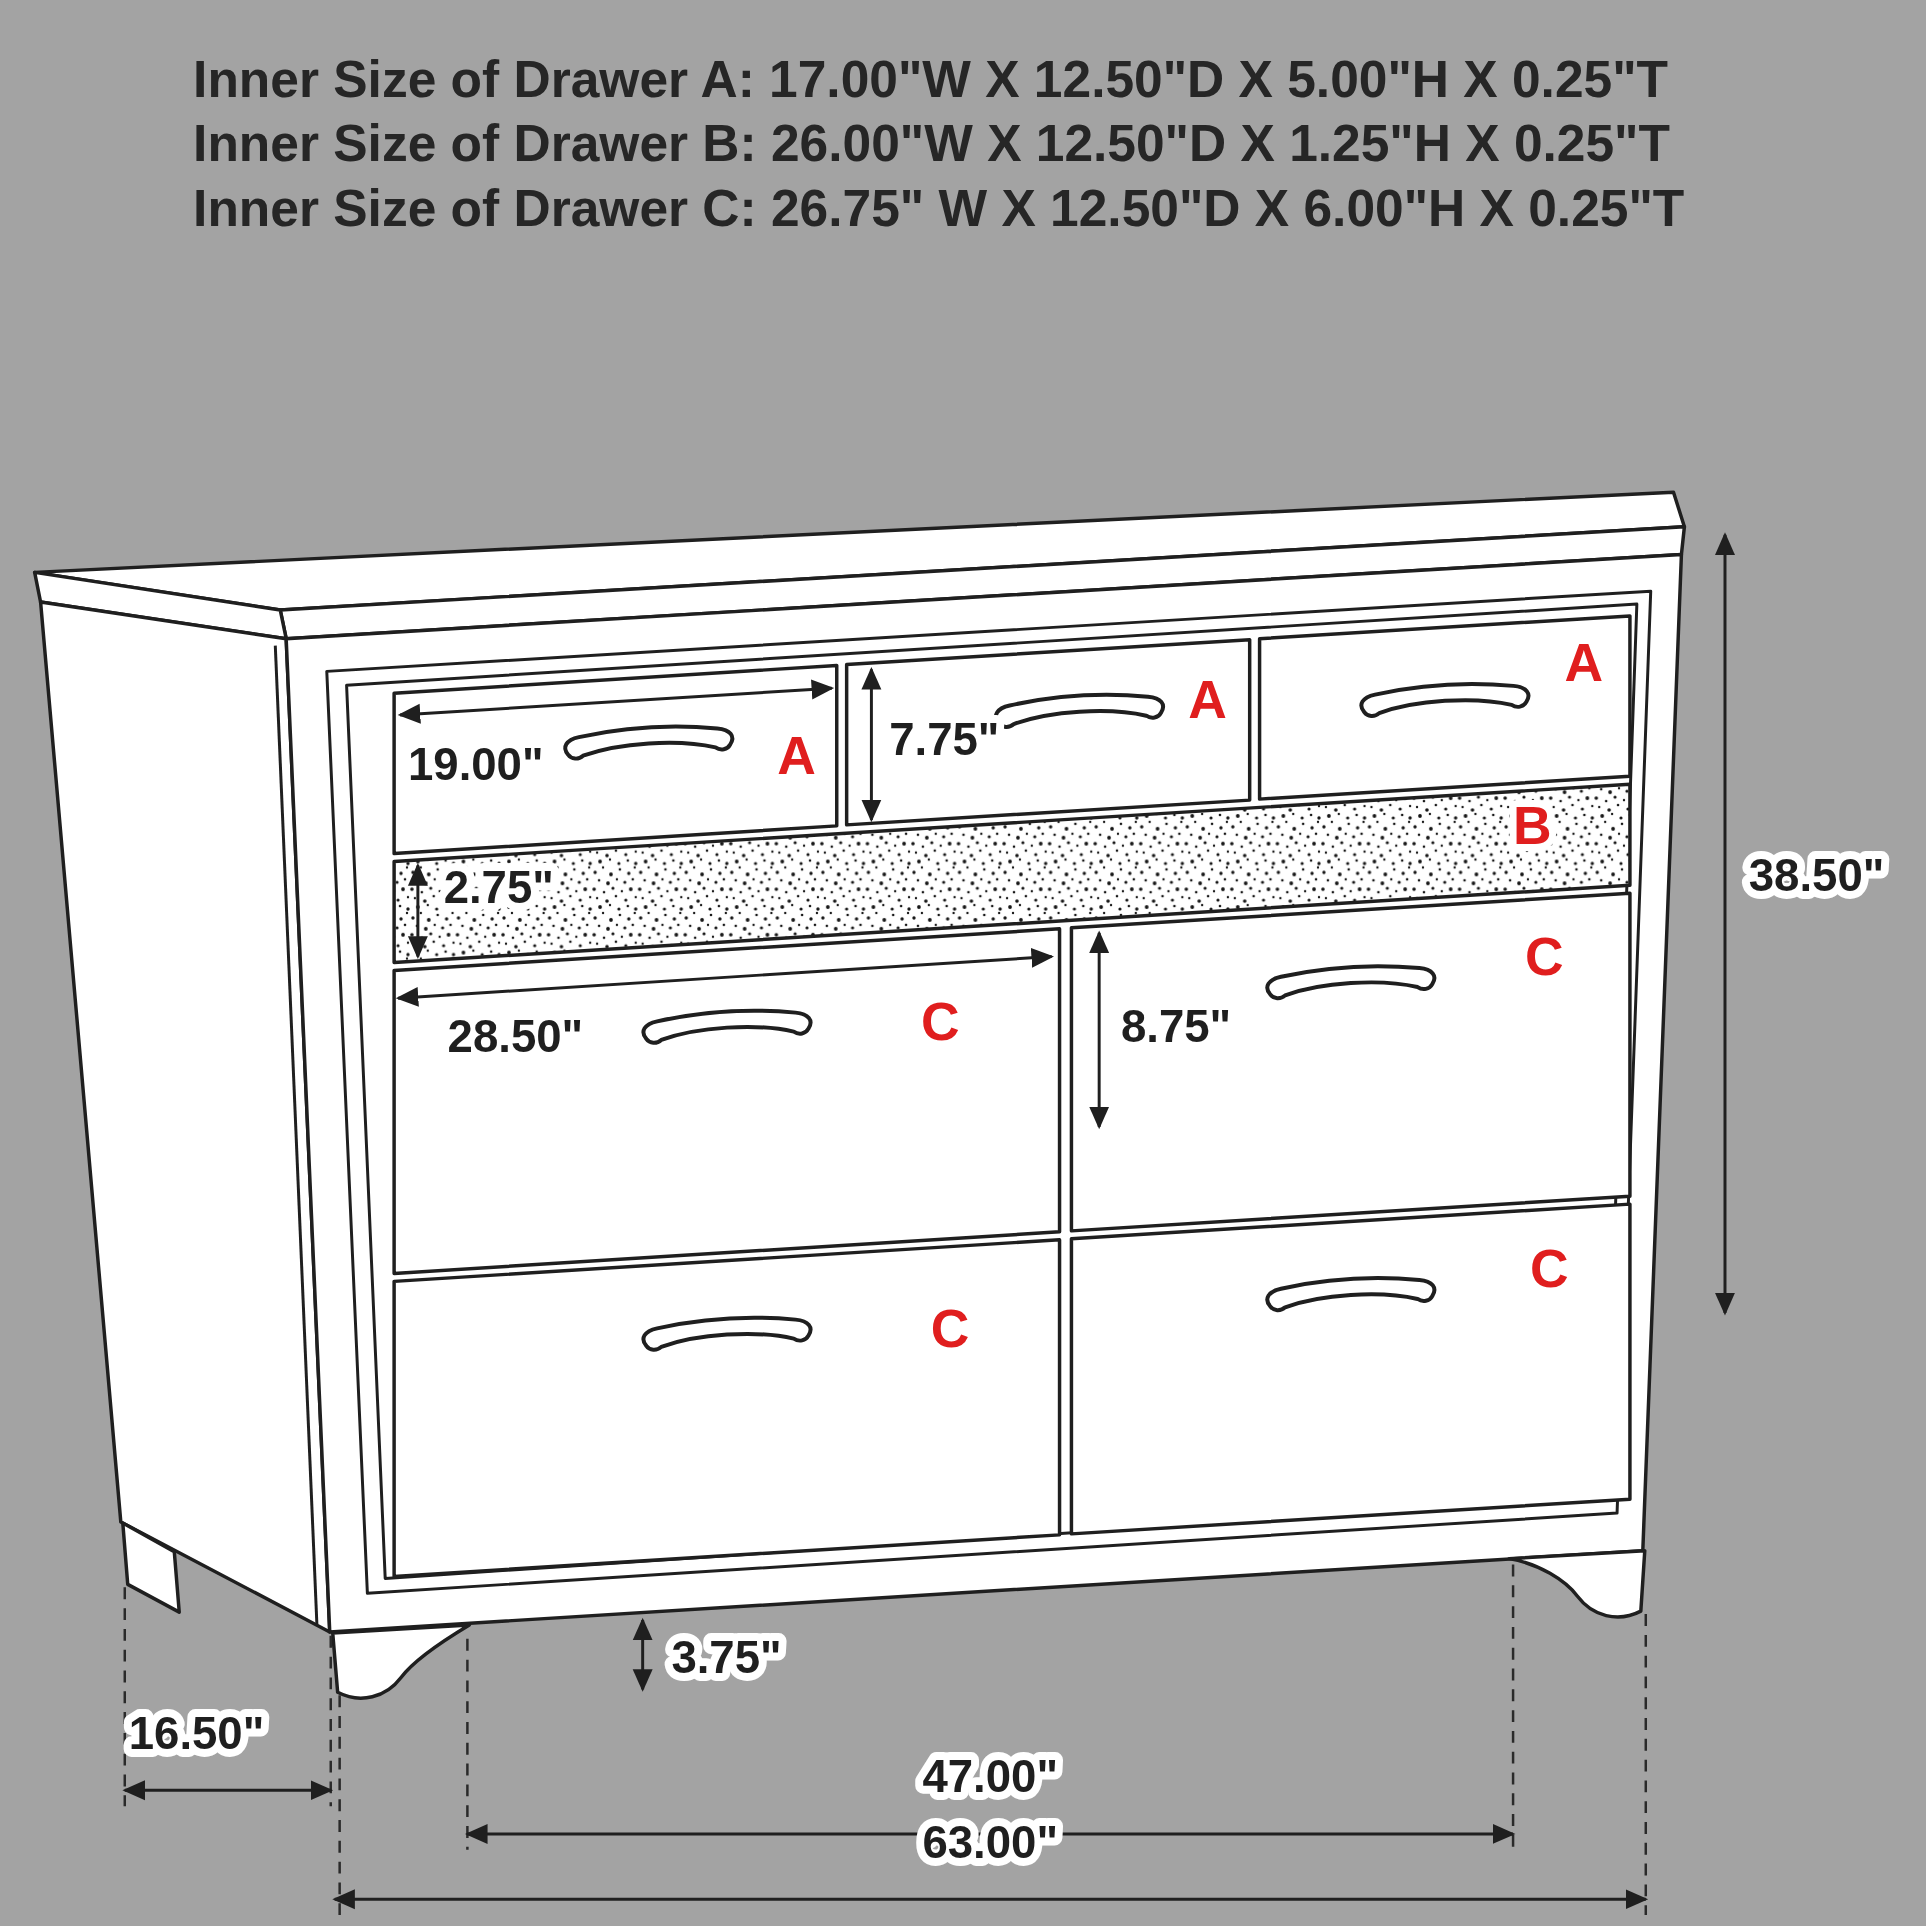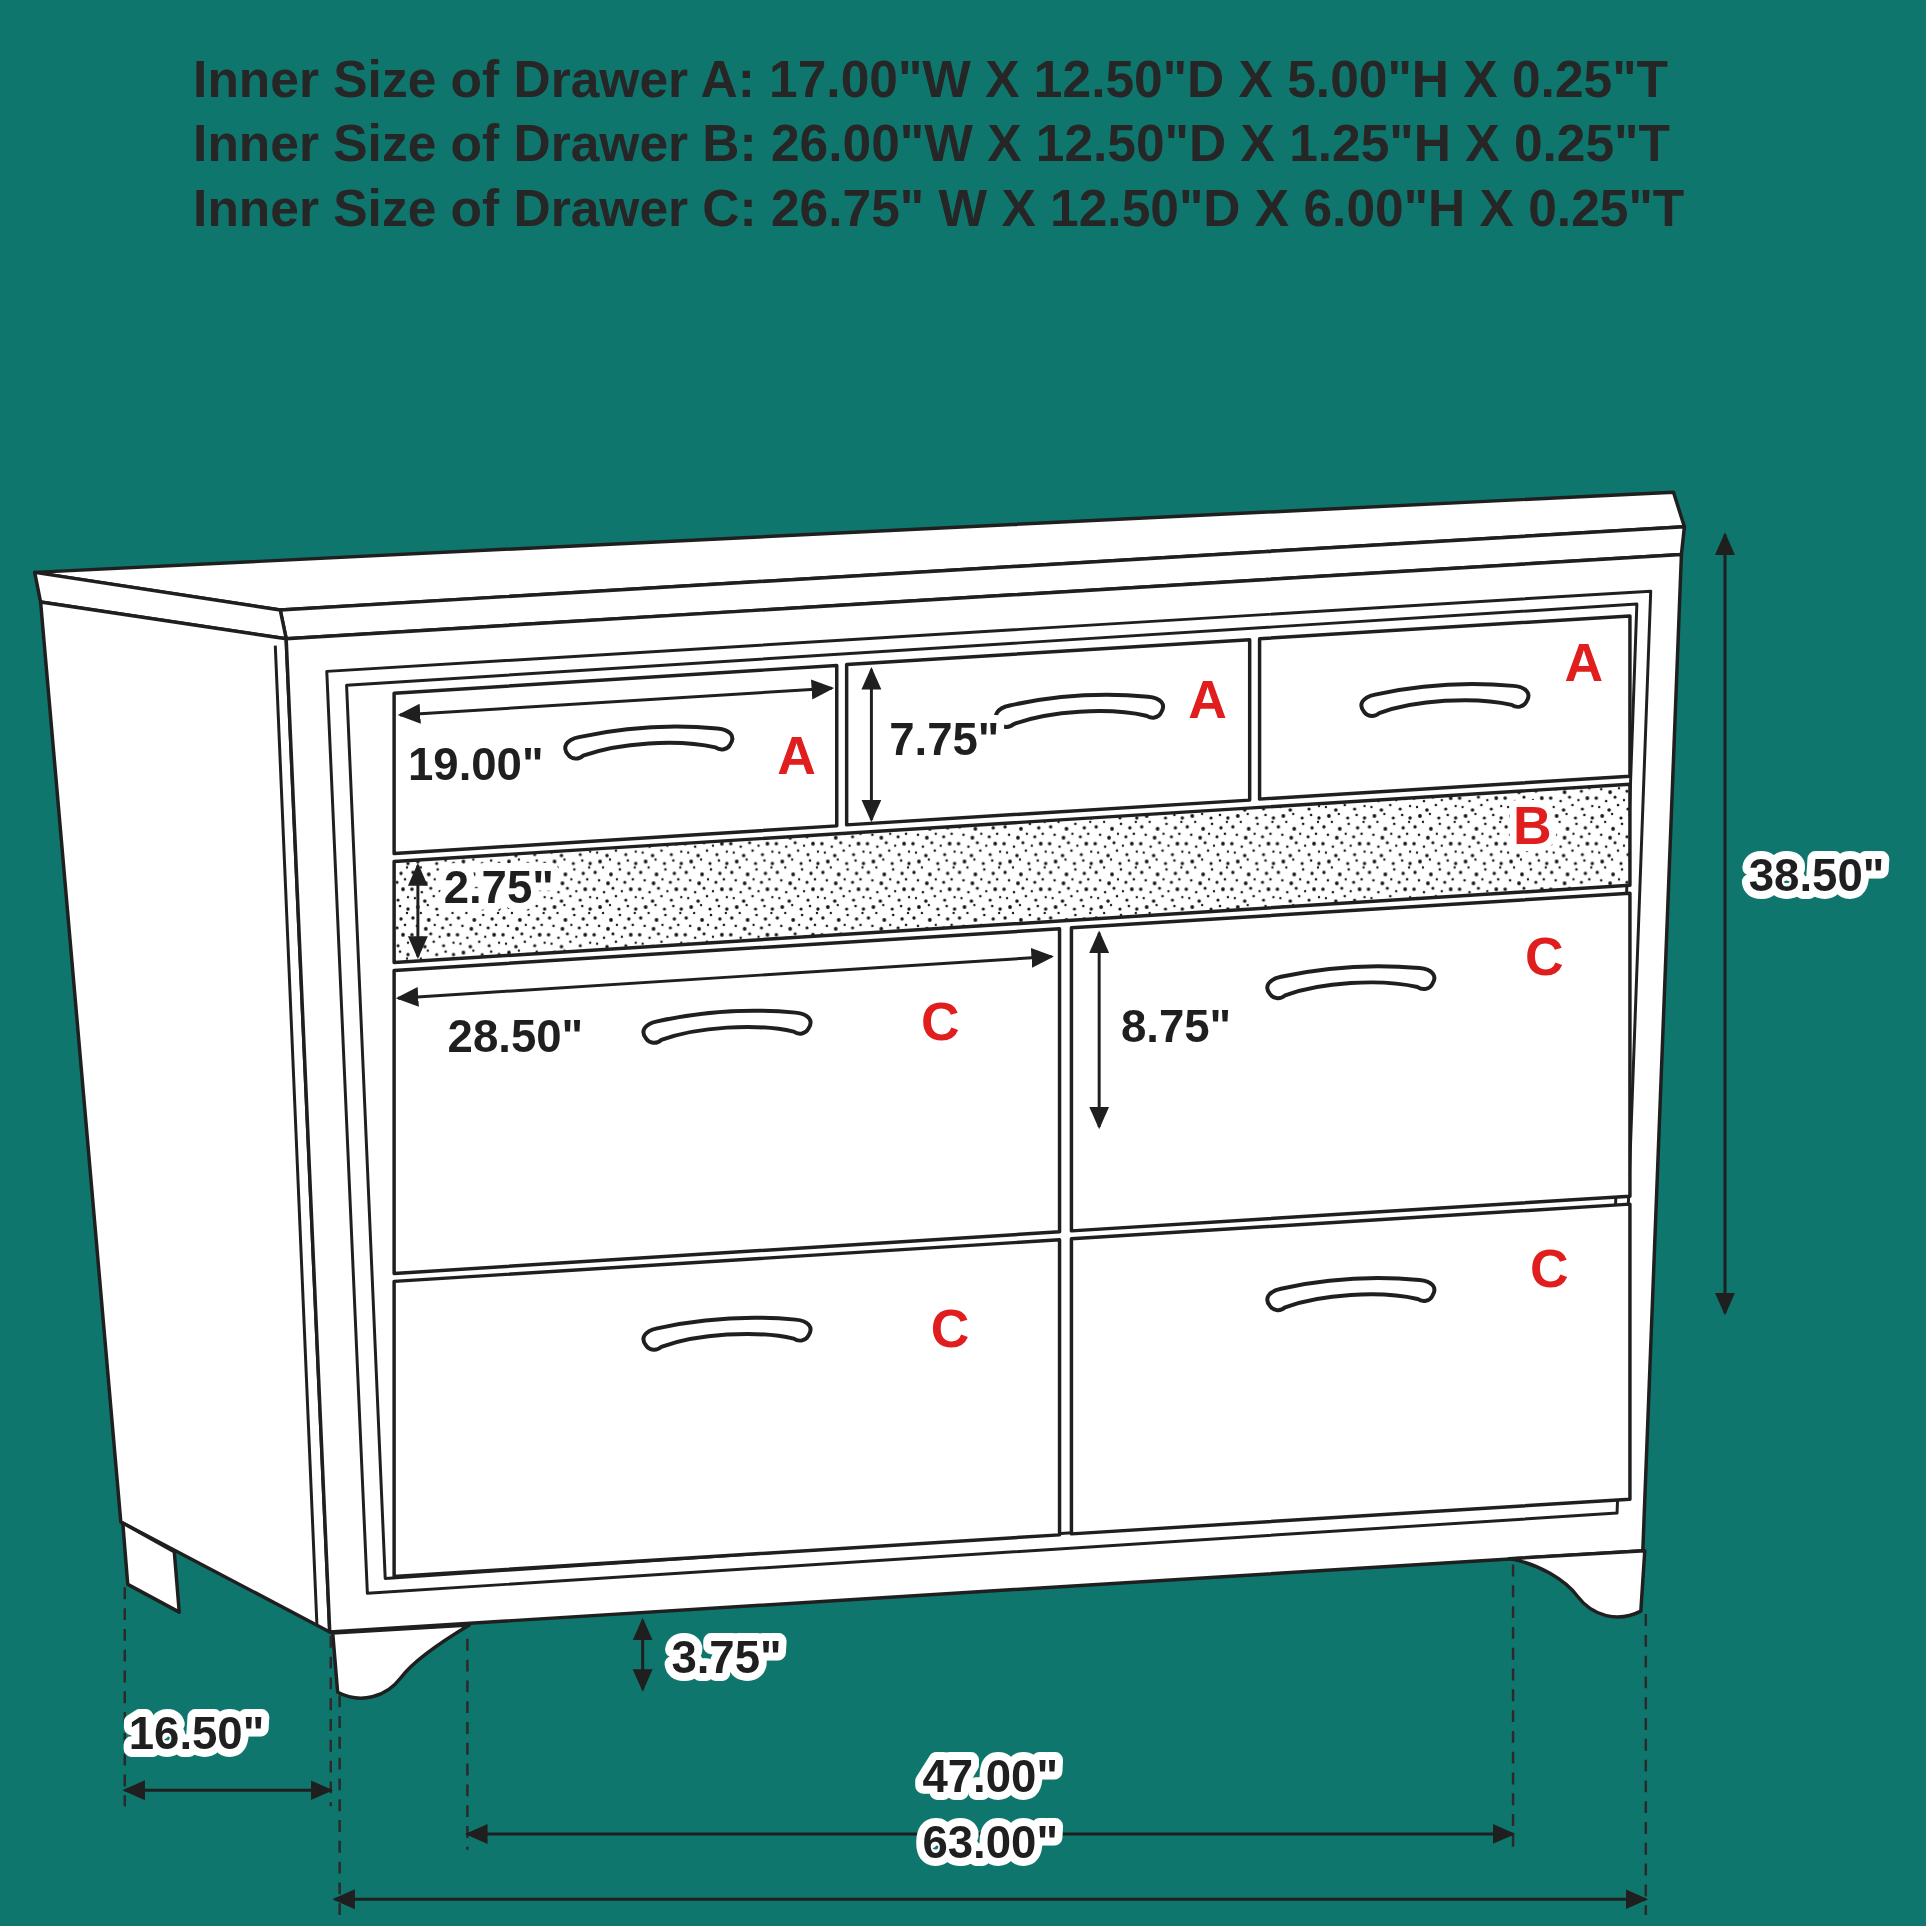--- a/index.html
+++ b/index.html
@@ -1,17 +1,17 @@
 <!DOCTYPE html>
 <html><head>
 <meta charset="utf-8">
 <style>
   html,body{margin:0;padding:0;background:#ffffff;}
   .page{
-    width:1927px;height:1927px;position:relative;background:#0f766e;
+    width:1927px;height:1927px;position:relative;background:#a3a3a3;
     font-family:"Liberation Sans",sans-serif;overflow:hidden;
   }
   svg{display:block;}
   .hdr{font-size:52px;font-weight:bold;fill:#262626;}
   .dim{font-size:46px;font-weight:bold;fill:#1f1f1f;}
   .halo{paint-order:stroke;stroke:#ffffff;stroke-width:16px;stroke-linejoin:round;}
   .red{font-size:54px;font-weight:bold;fill:#e01e1e;paint-order:stroke;stroke:#ffffff;stroke-width:14px;stroke-linejoin:round;}
   .face{fill:#ffffff;stroke:#1f1f1f;stroke-width:3.5;stroke-linejoin:round;}
   .thin{fill:none;stroke:#1f1f1f;stroke-width:3;stroke-linejoin:round;}
   .dimln{stroke:#1f1f1f;stroke-width:3;fill:none;}

